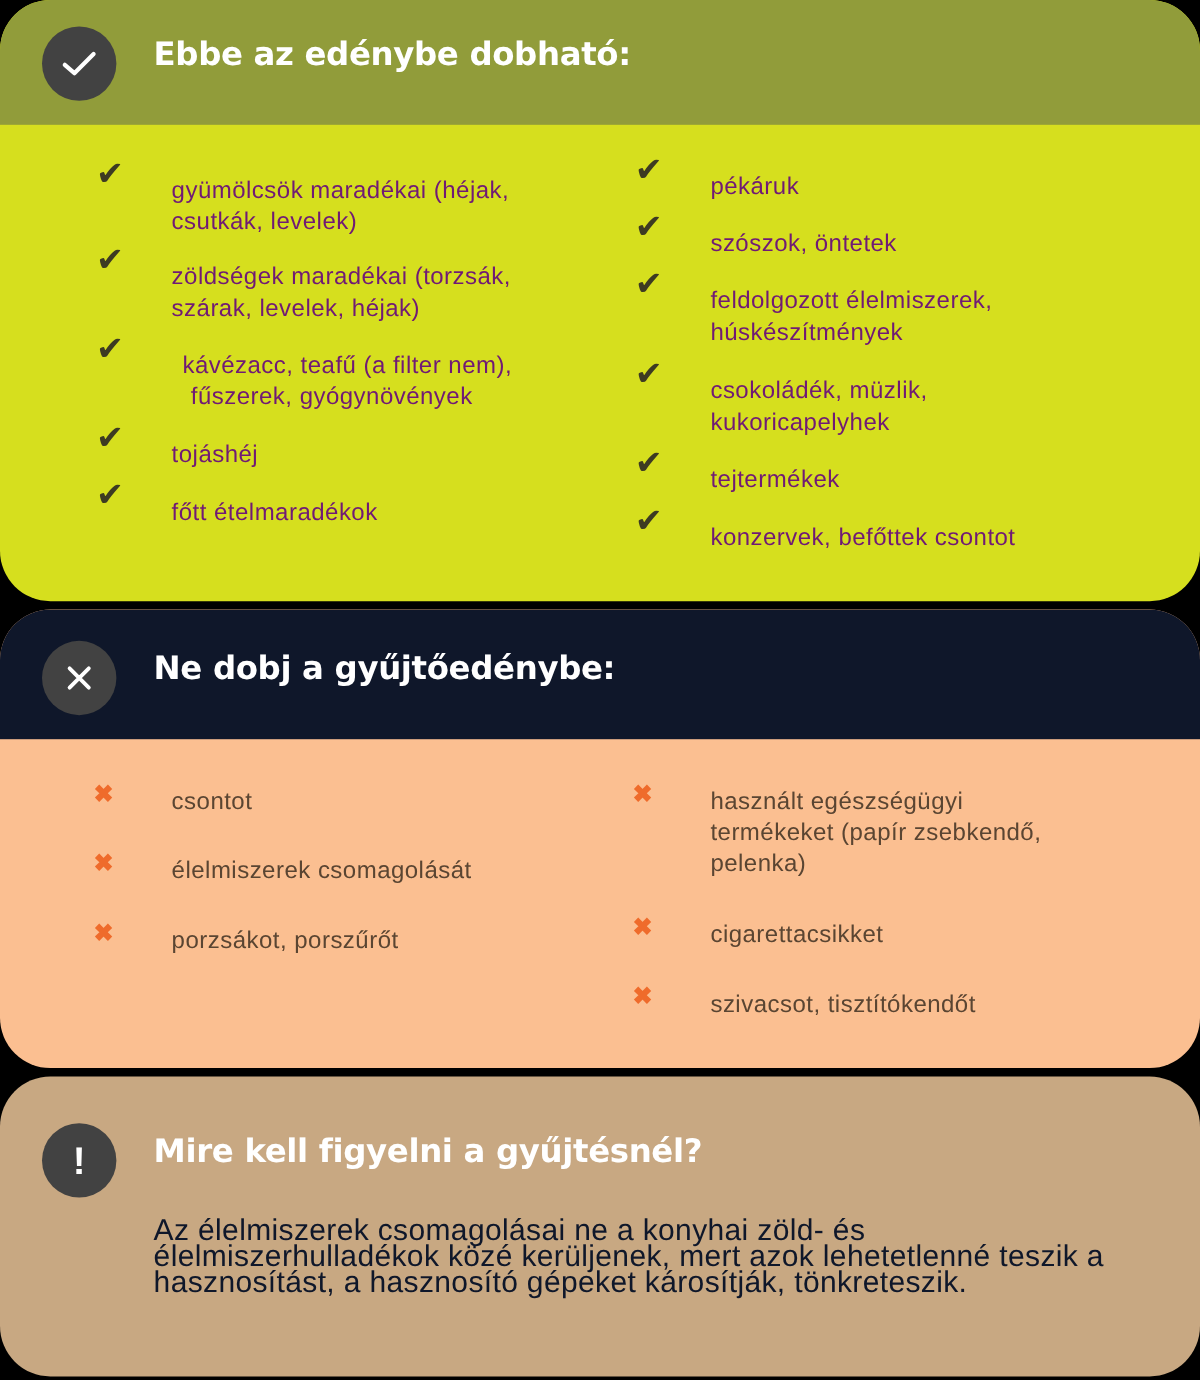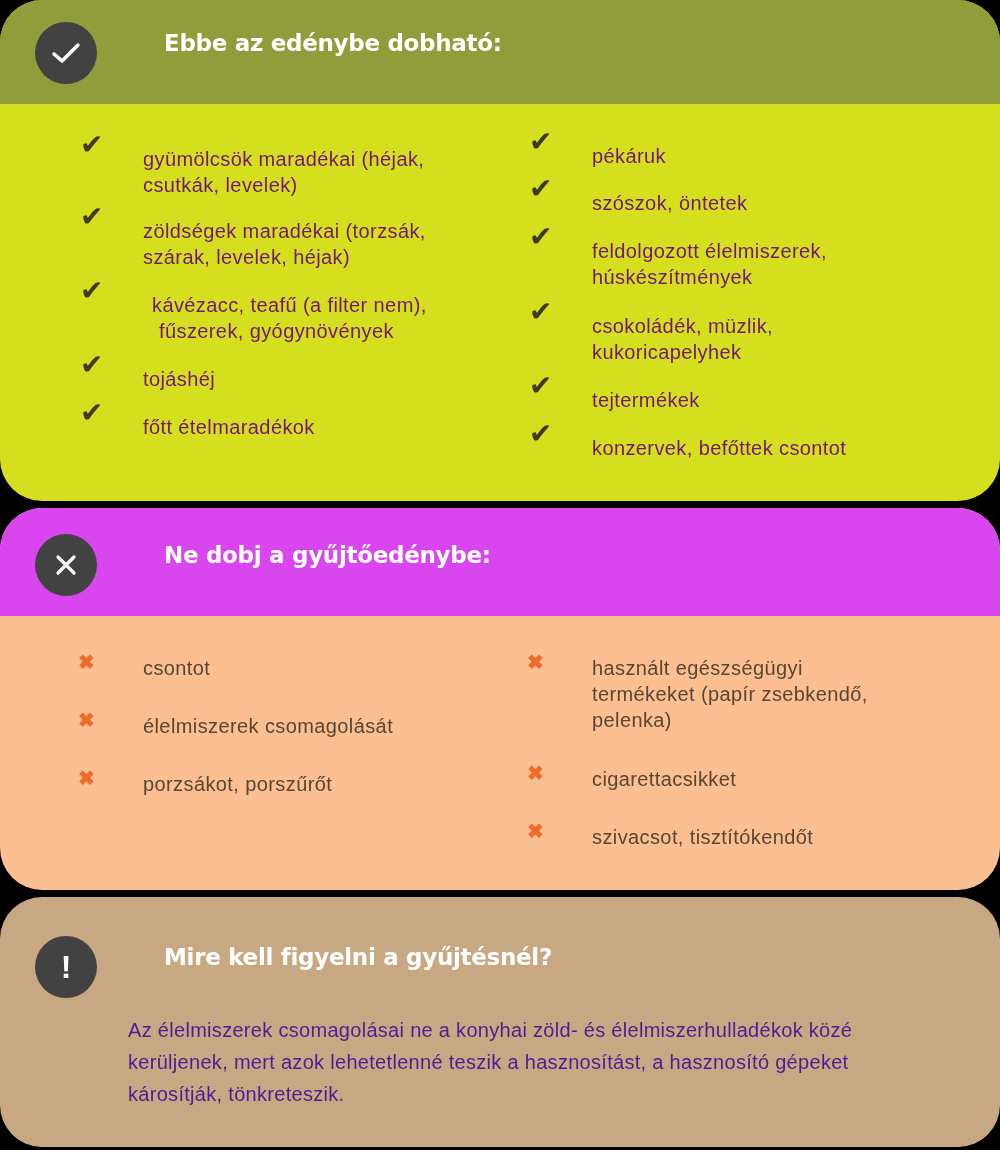--- a/index.html
+++ b/index.html
@@ -8,51 +8,51 @@
     font-family:"Liberation Sans", sans-serif;
   }
   .card { position:absolute; left:0; width:1000px; border-radius:42px; overflow:hidden; }
   .card-head { position:relative; display:flex; align-items:center; }
   .badge {
     position:absolute; left:35px; width:62px; height:62px; border-radius:50%;
     background:#424242; display:flex; align-items:center; justify-content:center;
     color:#fff;
   }
   .title {
-    position:absolute; left:128px; color:#fff; font-weight:bold; font-size:23px;
-    font-family:"DejaVu Sans", sans-serif; letter-spacing:-0.3px;margin-left:36px;
+    position:absolute; left:128px; color:#fff; font-weight:bold; font-size:27px;
+    font-family:"DejaVu Sans", sans-serif; letter-spacing:-0.3px;
   }
   .cols { position:absolute; left:0; width:1000px; }
   .item { position:absolute; font-size:20px; line-height:26px; letter-spacing:0.4px; }
   .mark { position:absolute; }
   .txt { position:absolute; white-space:nowrap; }
 
   
   #card1 { top:0; height:501px; background:#d6df1e; }
   #card1 .card-head { height:104px; background:#919c3a; }
   #card1 .badge { top:22px; }
   #card1 .title { top:30px; }
   #card1 .txt { color:#701a75; }
   #card1 .mark { color:#3d3b22; font-size:28px; top:-14px; }
 
   
   #card2 { top:508px; height:382px; background:#fbbf91; }
-  #card2 .card-head { height:108px; background:#d946ef; }
+  #card2 .card-head { height:108px; background:#0f172a; }
   #card2 .badge { top:26px; }
   #card2 .title { top:34px; }
   #card2 .txt { color:#5a4532; }
   #card2 .mark { color:#ef6b2b; font-size:20px; font-weight:bold; top:-6px; }
 
   
   #card3 { top:897px; height:250px; background:#c8a882; }
   #card3 .badge { top:39px; font-size:32px; font-weight:bold; }
   #card3 .title { top:47px;text-align:right; }
   #card3 .para {
-    position:absolute; left:128px; top:117px; width:800px; color:#4c1d95;
-    font-size:20px; line-height:32px; letter-spacing:0.3px;
+    position:absolute; left:128px; top:117px; width:800px; color:#0f172a;
+    font-size:25px; line-height:22px; letter-spacing:0.3px;
   }
 </style>
 </head>
 <body>
 
 <section id="card1" class="card">
   <div class="card-head">
     <div class="badge">
       <svg width="30" height="24" viewBox="0 0 30 24">
           <polyline points="3,13 11,20 27,4" fill="none" stroke="#fff" stroke-width="3.5" stroke-linecap="round" stroke-linejoin="round"></polyline>

